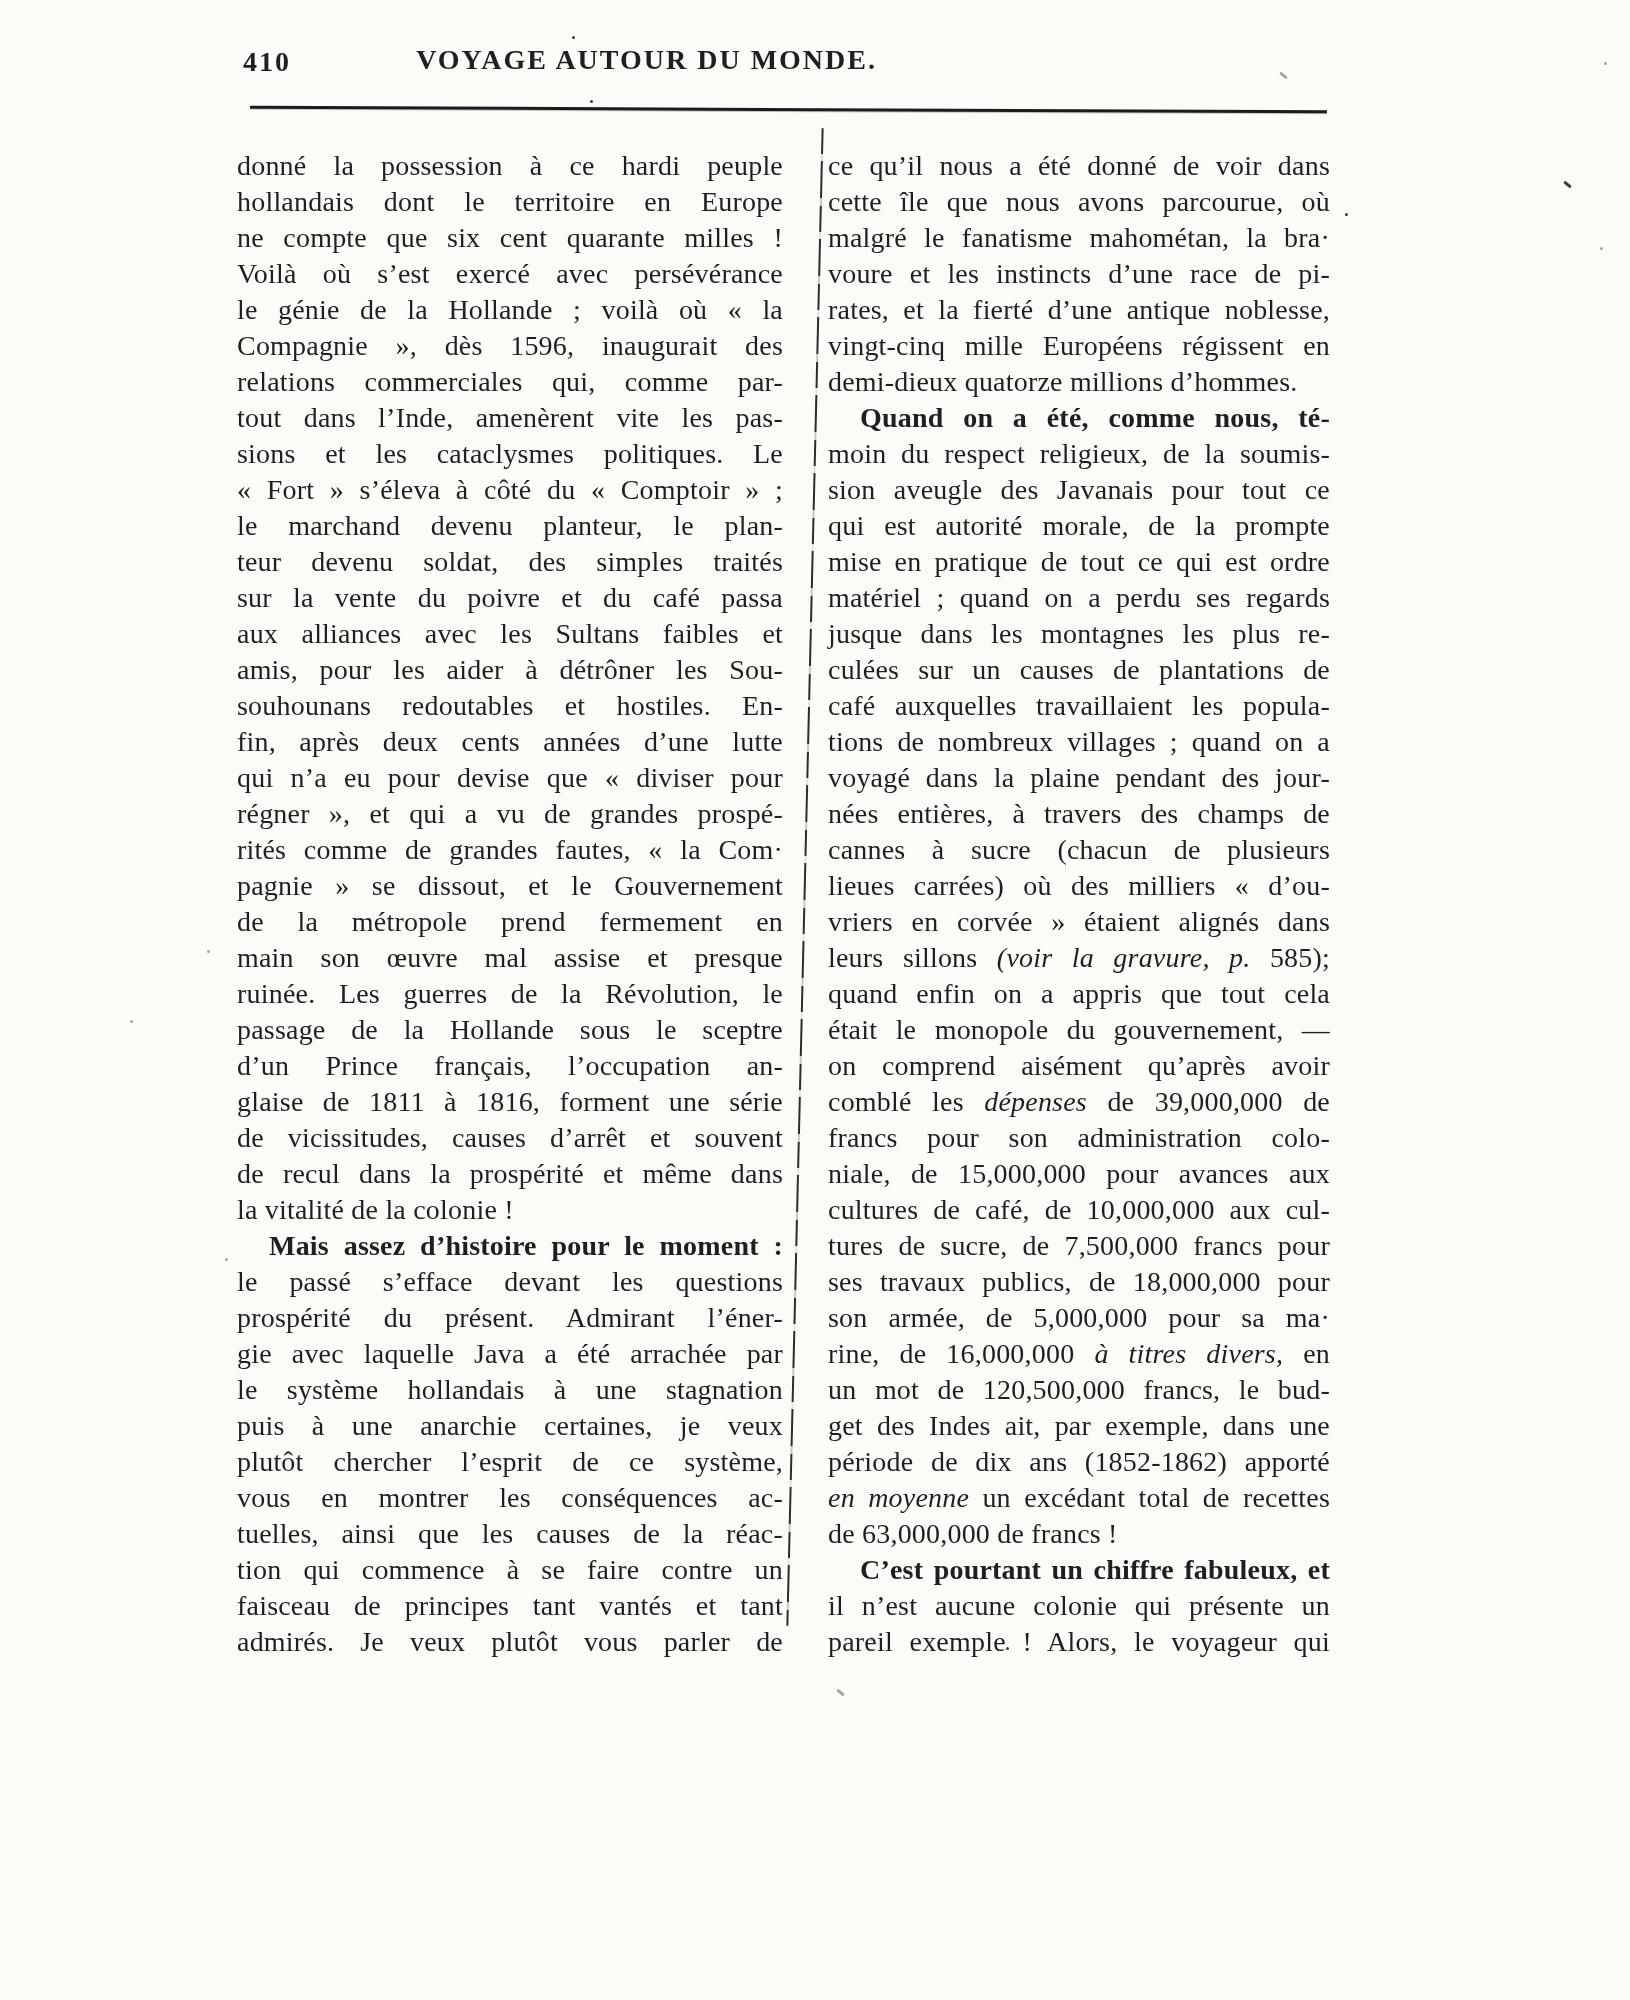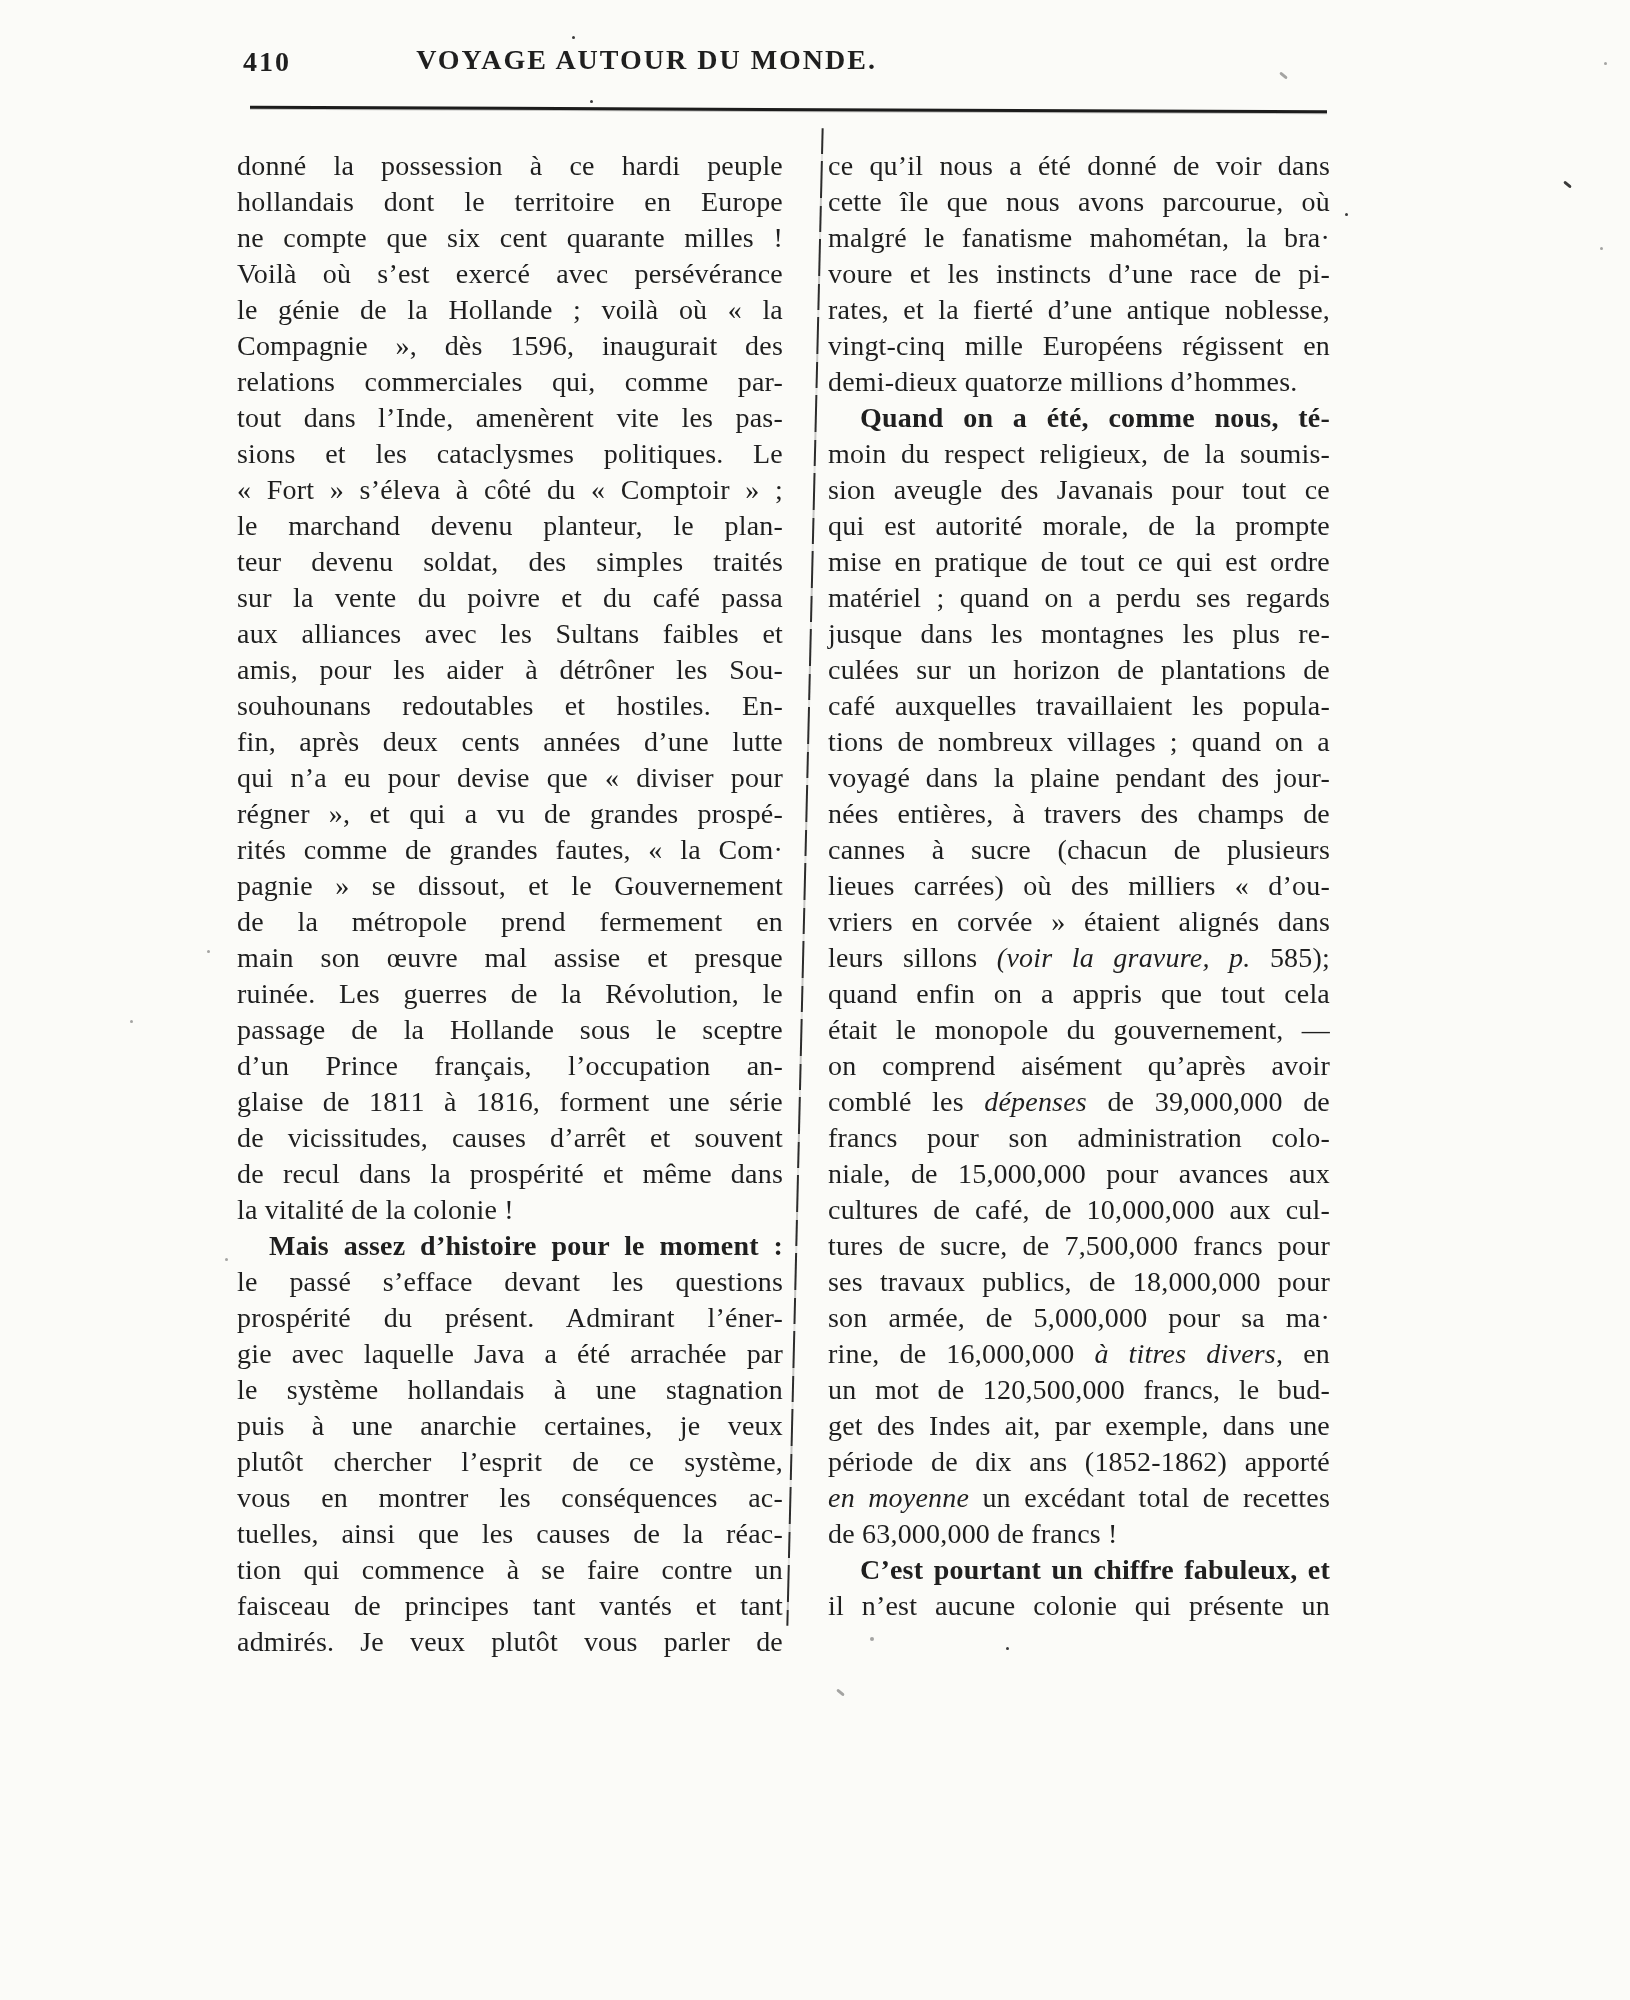--- a/index.html
+++ b/index.html
@@ -154,21 +154,21 @@
         <div class="line last"><span>demi-dieux quatorze millions d’hommes.</span></div>
       </div>
       <div>
         <div class="line indent"><span>Quand on a été, comme nous, té-</span></div>
         <div class="line"><span>moin du respect religieux, de la soumis-</span></div>
         <div class="line"><span>sion aveugle des Javanais pour tout ce</span></div>
         <div class="line"><span>qui est autorité morale, de la prompte</span></div>
         <div class="line"><span>mise en pratique de tout ce qui est ordre</span></div>
         <div class="line"><span>matériel ; quand on a perdu ses regards</span></div>
         <div class="line"><span>jusque dans les montagnes les plus re-</span></div>
-        <div class="line"><span>culées sur un horizon de plantations de</span></div>
+        <div class="line"><span>culées sur un causes de plantations de</span></div>
         <div class="line"><span>café auxquelles travaillaient les popula-</span></div>
         <div class="line"><span>tions de nombreux villages ; quand on a</span></div>
         <div class="line"><span>voyagé dans la plaine pendant des jour-</span></div>
         <div class="line"><span>nées entières, à travers des champs de</span></div>
         <div class="line"><span>cannes à sucre (chacun de plusieurs</span></div>
         <div class="line"><span>lieues carrées) où des milliers « d’ou-</span></div>
         <div class="line"><span>vriers en corvée » étaient alignés dans</span></div>
         <div class="line"><span>leurs sillons </span><i>(voir la gravure, p.</i><span> 585);</span></div>
         <div class="line"><span>quand enfin on a appris que tout cela</span></div>
         <div class="line"><span>était le monopole du gouvernement, —</span></div>
@@ -183,20 +183,21 @@
         <div class="line"><span>rine, de 16,000,000 </span><i>à titres divers</i><span>, en</span></div>
         <div class="line"><span>un mot de 120,500,000 francs, le bud-</span></div>
         <div class="line"><span>get des Indes ait, par exemple, dans une</span></div>
         <div class="line"><span>période de dix ans (1852-1862) apporté</span></div>
         <div class="line"><i>en moyenne</i><span> un excédant total de recettes</span></div>
         <div class="line last"><span>de 63,000,000 de francs !</span></div>
       </div>
       <div>
         <div class="line indent"><span>C’est pourtant un chiffre fabuleux, et</span></div>
         <div class="line"><span>il n’est aucune colonie qui présente un</span></div>
+        <div class="line"><span>pareil exemple ! Alors, le voyageur qui</span></div>
       </div>
     </div>
 
   <div class="speck dot3" style="left:572px;  top:36px;"></div>
   <div class="speck dot3" style="left:590px;  top:100px;"></div>
   <div class="speck dash faint" style="left:1279px; top:74px;"></div>
   <div class="speck dot3" style="left:1345px; top:213px;"></div>
   <div class="speck dash" style="left:1563px; top:183px;"></div>
   <div class="speck dot3 faint" style="left:1604px; top:62px;"></div>
   <div class="speck dot3 faint" style="left:1600px; top:247px;"></div>

